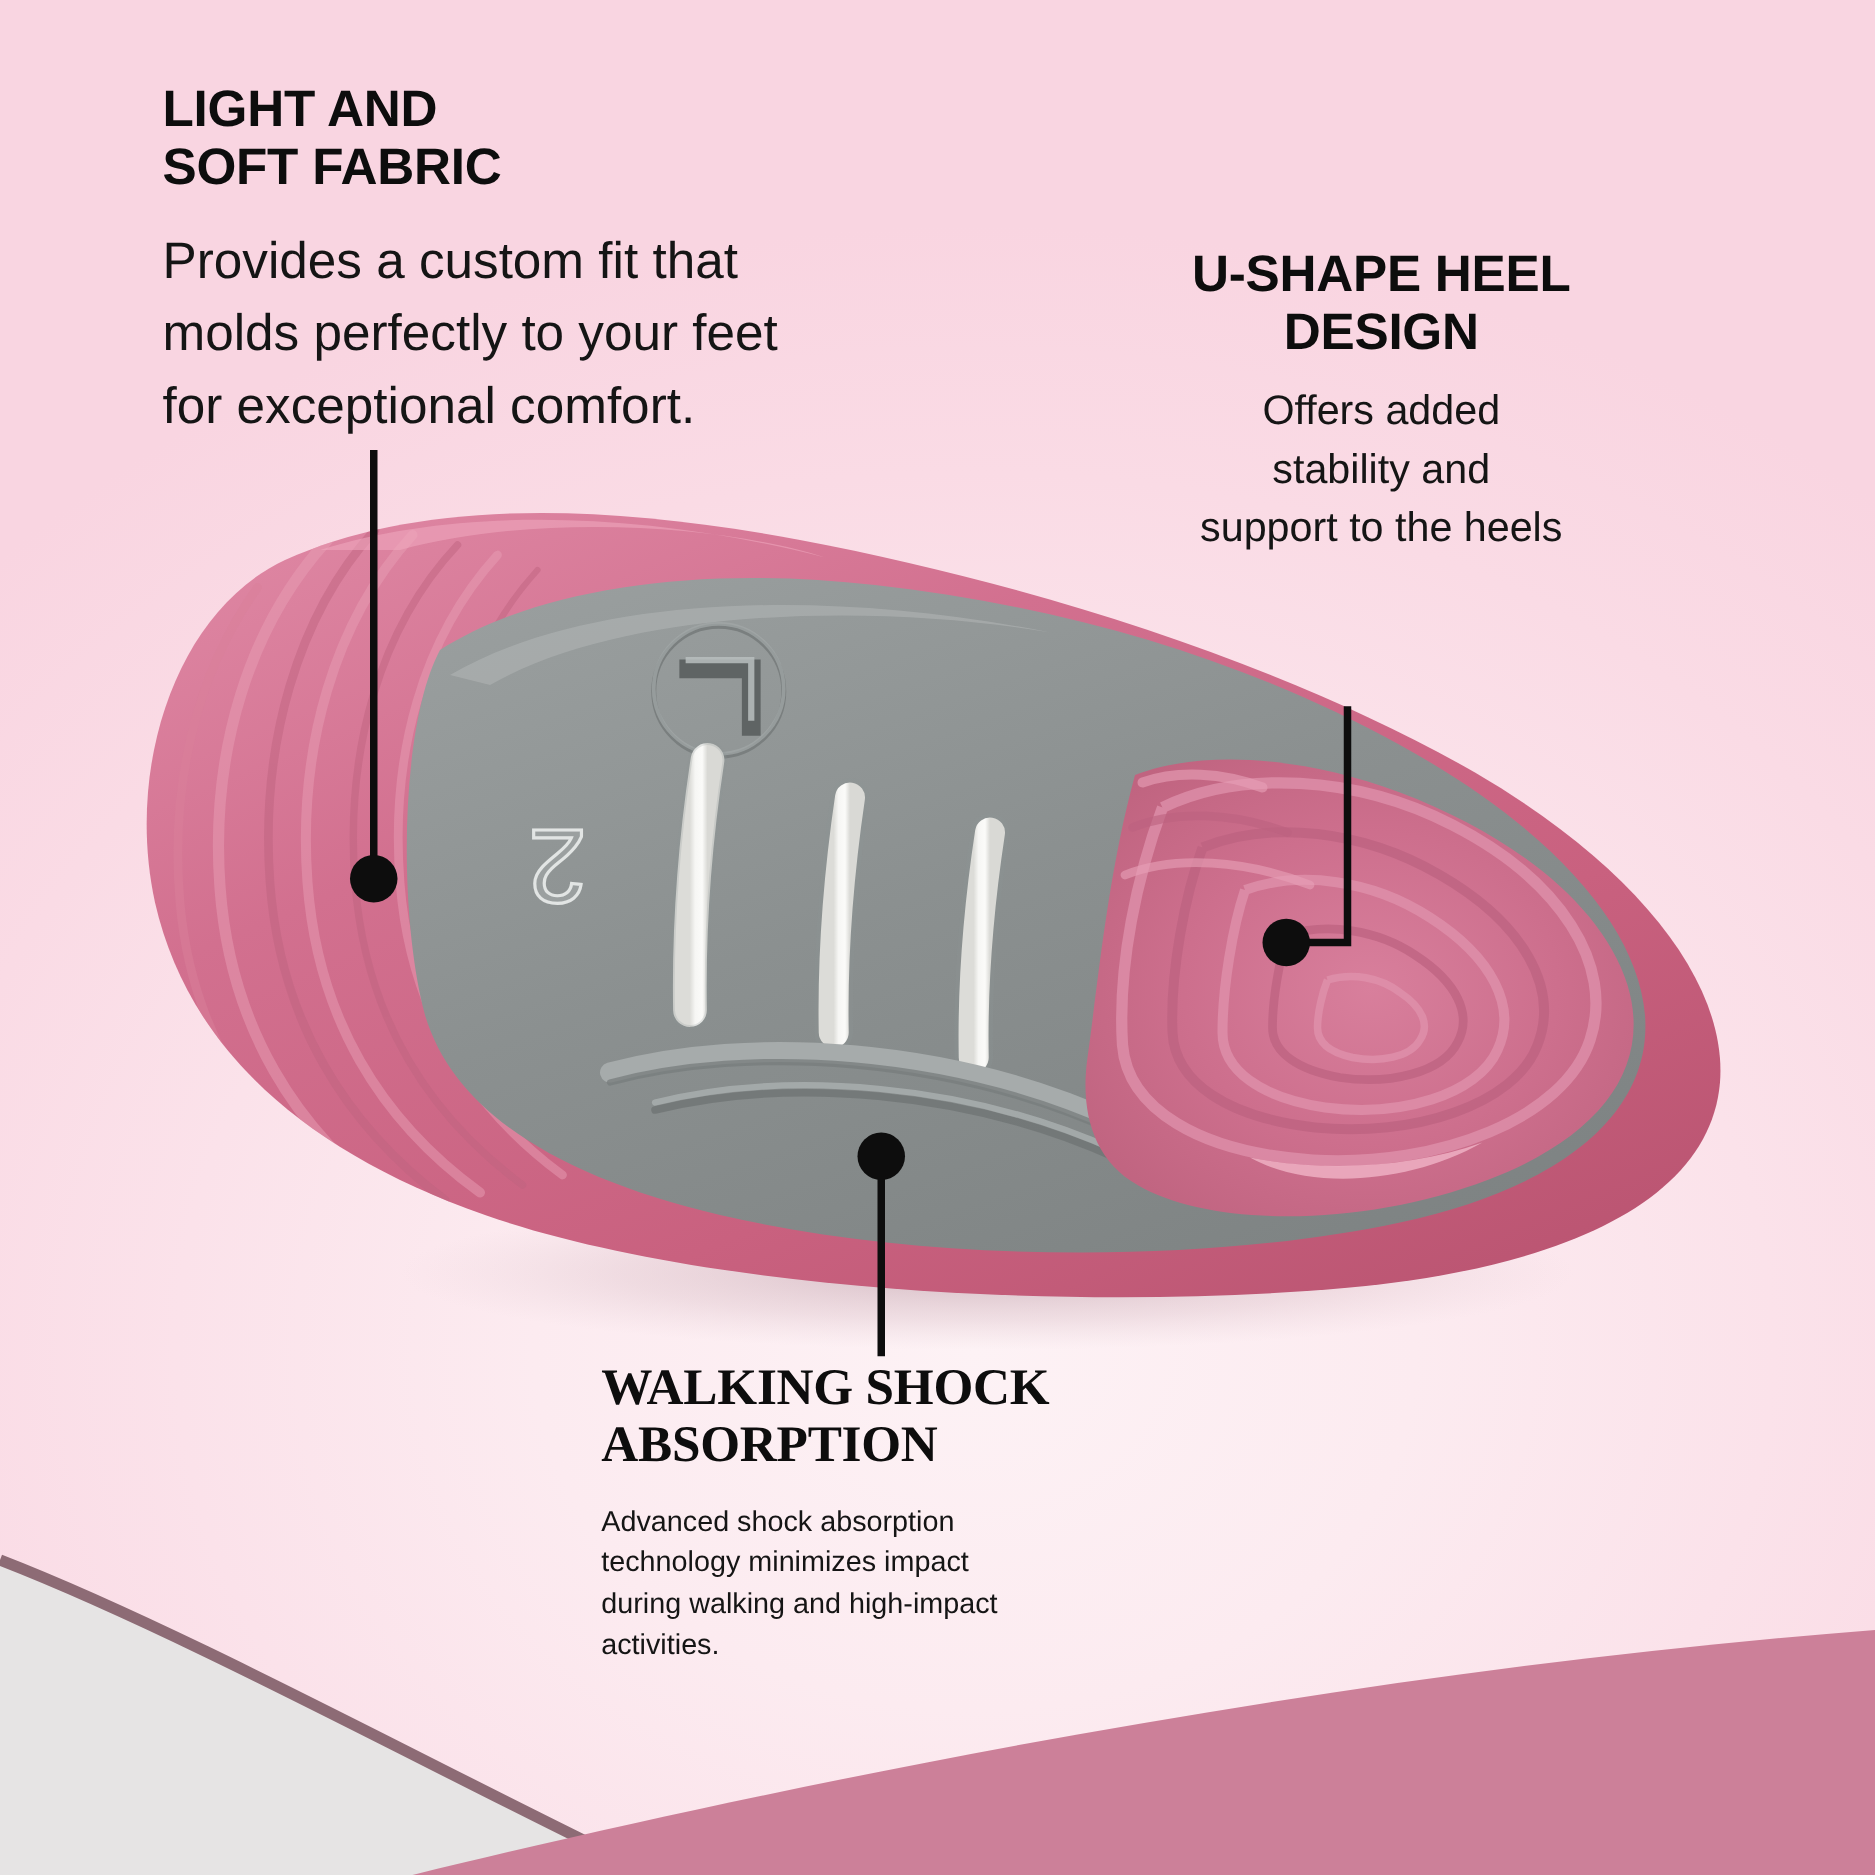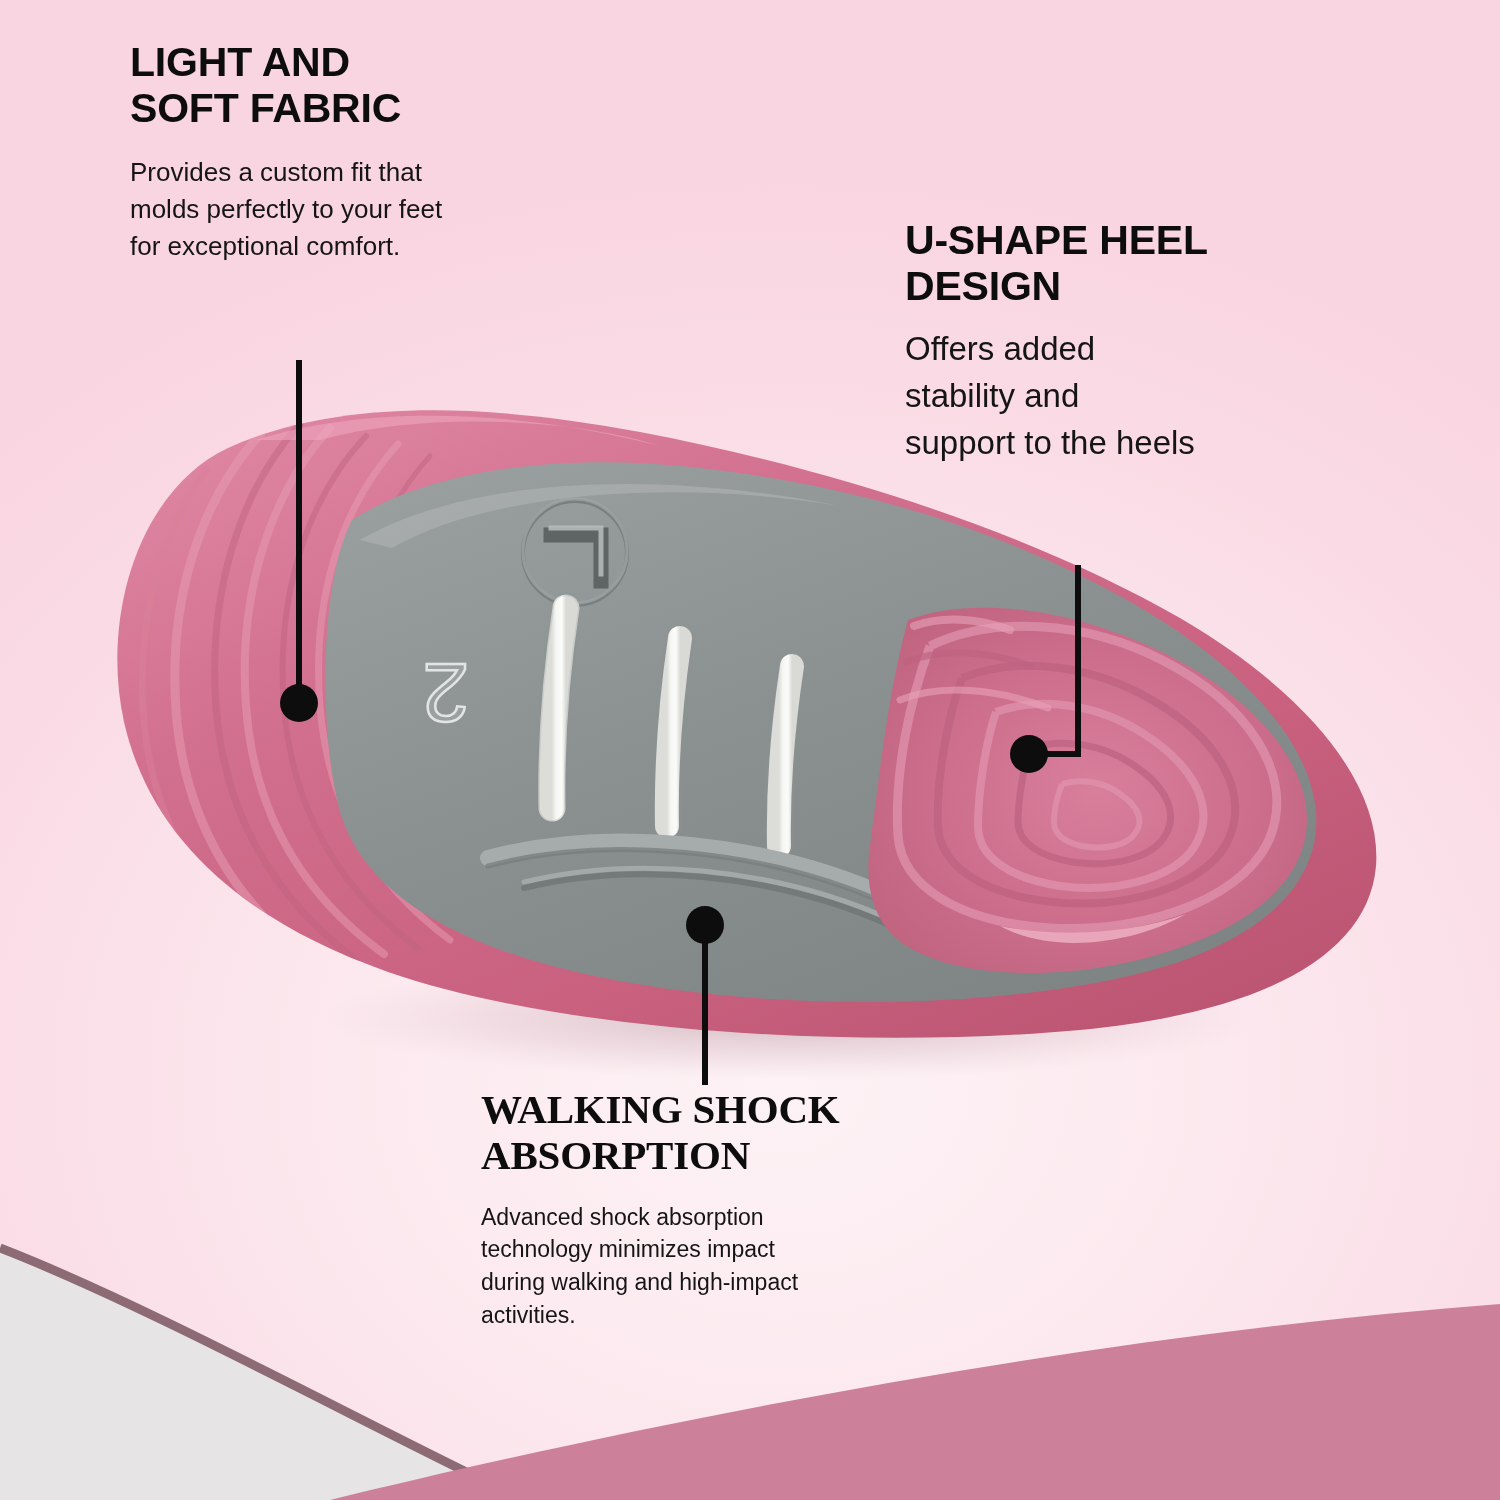--- a/index.html
+++ b/index.html
@@ -31,25 +31,25 @@
     font-weight: 700;
     color: #0d0d0d;
     letter-spacing: -0.2px;
     white-space: pre-line;
   }
   .callout .c-body {
     color: #151515;
     white-space: pre-line;
   }
 
-  #callout-fabric { left: 130px; top: 40px; width: 540px; }
+  #callout-fabric { left: 130px; top: 65px; width: 540px; }
   #callout-fabric .c-title { font-size: 41px; line-height: 1.12; }
-  #callout-fabric .c-body  { font-size: 26px; line-height: 1.42; margin-top: 22px; }
-
-  #callout-heel { left: 905px; top: 218px; width: 400px; }
+  #callout-fabric .c-body  { font-size: 41px; line-height: 1.42; margin-top: 22px; }
+
+  #callout-heel { left: 905px; top: 197px; width: 400px; text-align: center; }
   #callout-heel .c-title { font-size: 41px; line-height: 1.12; }
   #callout-heel .c-body  { font-size: 33px; line-height: 1.42; margin-top: 16px; }
 
   #callout-shock { left: 481px; top: 1087px; width: 580px; }
   #callout-shock .c-title { font-size: 41px; line-height: 1.12; font-family: Liberation Serif, serif; }
   #callout-shock .c-body  { font-size: 23px; line-height: 1.42; margin-top: 22px; }
 
   
   .art-svg {
     position: absolute;

